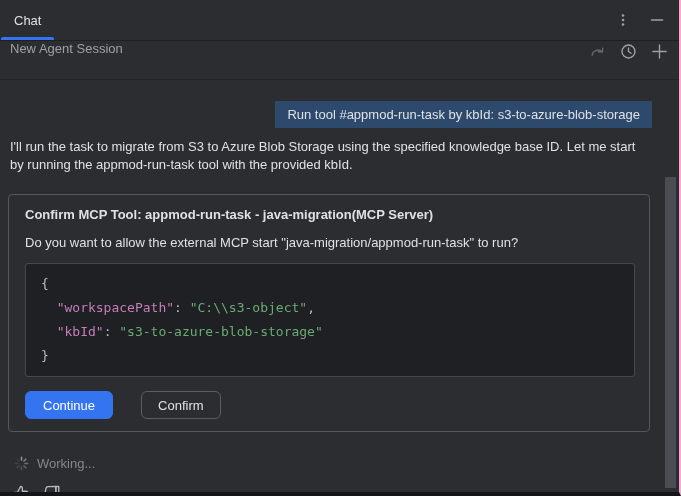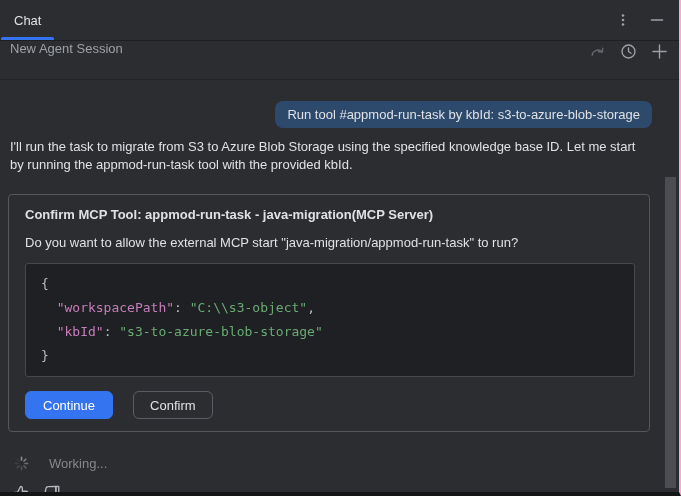--- a/index.html
+++ b/index.html
@@ -17,40 +17,40 @@
   .tabbar-actions{ margin-left:auto; display:flex; align-items:center; gap:14px; padding-right:12px; }
   .ibtn{ display:inline-flex; align-items:center; justify-content:center; width:20px; height:20px; cursor:pointer; }
   .ibtn svg{ display:block; }
   
   .toolbar{ height:39px; display:flex; align-items:flex-start; border-bottom:1px solid #222327; padding:0 10px 0 10px; }
   .toolbar-title{ font-size:13px; color:#9da0a6; }
   .toolbar-actions{ margin-left:auto; display:flex; align-items:center; gap:11px; }
   
   .content{ position:relative; }
   .bubble-row{ display:flex; justify-content:flex-end; margin:21px 27px 0 0; }
-  .bubble{ background:#2d4a6d; border-radius:8px; padding:6px 12px; font-size:13px; color:#dfe1e5; }
+  .bubble{ background:#2d4a6d; border-radius:0; padding:6px 12px; font-size:13px; color:#dfe1e5; }
   .assistant{ margin:10px 36px 0 10px; font-size:13px; line-height:18px; color:#dfe1e5; max-width:658px; }
   
   .panel{ margin:20px 29px 0 8px; border:1px solid #55575d; border-radius:4px; padding:12px 14px 12px 16px; }
   .panel h3{ font-size:13px; font-weight:bold; color:#dfe1e5; margin:0 0 13px 0; }
   .panel .question{ font-size:13px; color:#dfe1e5; margin:0 0 13px 0; }
   .codeblock{
     background:#1e2023; border:1px solid #46484d; border-radius:3px;
     padding:8px 15px; font-family:"DejaVu Sans Mono","Liberation Mono",monospace;
     font-size:13px; line-height:24px; white-space:pre; overflow:hidden;
   }
   .tok-punct{ color:#bcbec4; }
   .tok-key{ color:#c77dbb; }
   .tok-string{ color:#6aab73; }
-  .btn-row{ display:flex; gap:20px; margin-top:14px; }
+  .btn-row{ display:flex; gap:28px; margin-top:14px; }
   button{ font-family:inherit; font-size:13px; height:28px; border-radius:6px; cursor:pointer; }
   .btn-primary{ background:#3574f0; color:#ffffff; border:1px solid #3574f0; padding:0 17px; }
   .btn-secondary{ background:transparent; color:#dfe1e5; border:1px solid #5a5d63; padding:0 16px; }
   
-  .working-row{ display:flex; align-items:center; gap:20px; margin:24px 0 0 14px; font-size:13px; color:#87888c; }
+  .working-row{ display:flex; align-items:center; gap:8px; margin:24px 0 0 14px; font-size:13px; color:#87888c; }
   .spinner{ width:15px; height:15px; display:inline-flex; }
   .spinner svg{ animation:spin 1.2s steps(8) infinite; transform-origin:50% 50%; }
   @keyframes spin{ to{ transform:rotate(360deg);} }
   .feedback-row{ display:flex; align-items:center; gap:13px; margin:13px 0 0 12px; }
   .fb{ width:18px; height:18px; display:inline-flex; cursor:pointer; }
   
   .scroll-thumb{ position:absolute; right:3px; top:177px; width:11px; height:311px; background:rgba(164,168,178,0.27); }
 </style>
 </head>
 <body>

